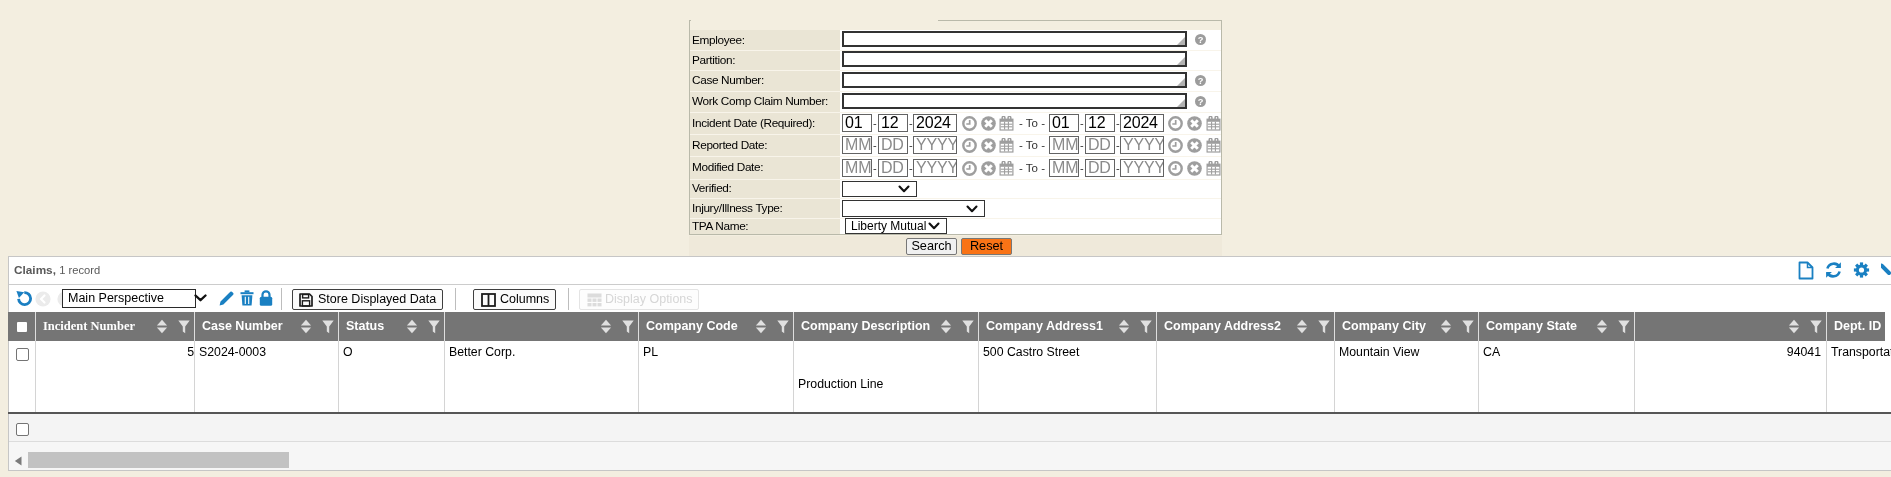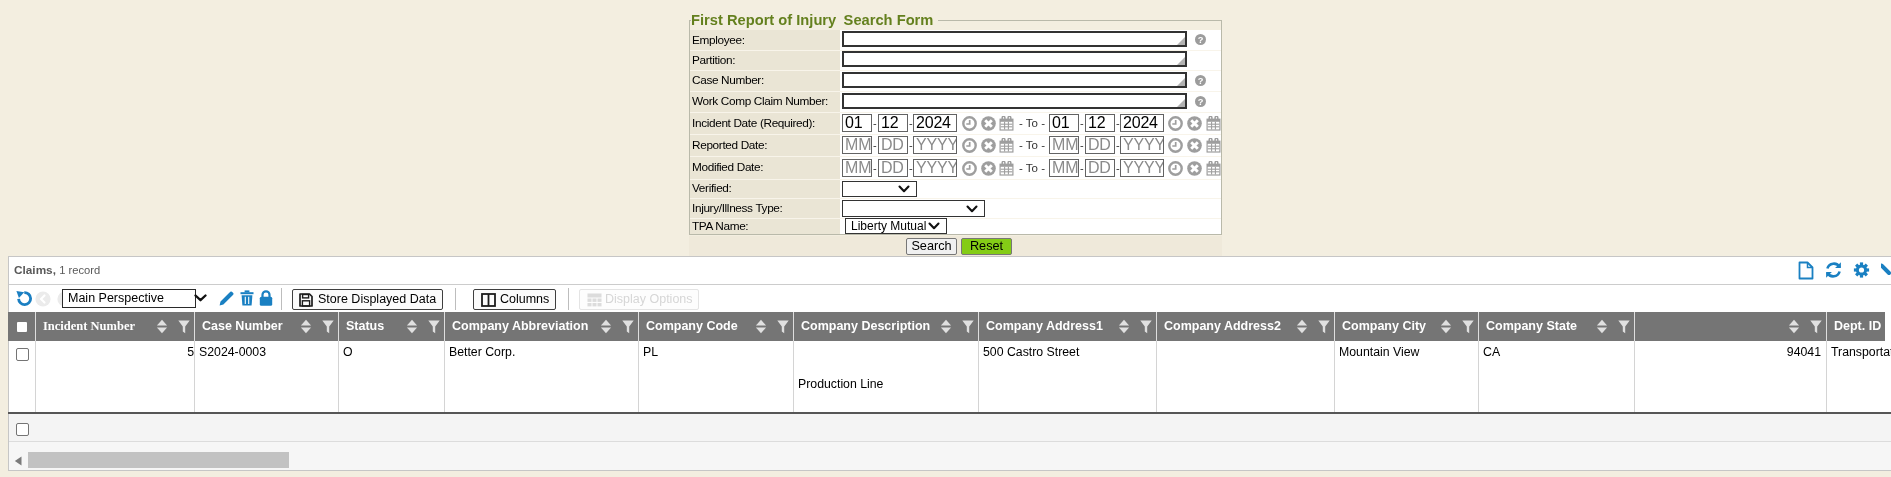--- a/index.html
+++ b/index.html
@@ -1,19 +1,18 @@
 <!DOCTYPE html>
 <html><head><meta charset="utf-8"><style>html,body{margin:0;padding:0;}body{font-family:"Liberation Sans",sans-serif;background:#f3eee0;}#pg{position:relative;width:1891px;height:477px;overflow:hidden;background:#f3eee0;font-family:"Liberation Sans",sans-serif;}</style></head><body>
 <div id="pg">
     <div style="position:absolute;left:689px;top:20px;width:533px;height:215px;border:1px solid #b9b9aa;box-sizing:border-box;"></div>
     <div style="position:absolute;left:690px;top:30px;width:150px;height:204px;background:#eae5d5;"></div>
     <div style="position:absolute;left:840px;top:30px;width:381px;height:204px;background:#fff;"></div>
     <div style="position:absolute;left:690px;top:21px;width:531px;height:9px;background:#f3eee0;"></div>
     <div style="position:absolute;left:691px;top:12px;width:247px;height:16px;background:#f3eee0;"></div>
-    <div style="position:absolute;left:691px;top:12px;font-size:14.7px;font-weight:bold;color:#64801e;white-space:nowrap;">First Report of Injury Search Form</div>
     <div style="position:absolute;left:690px;top:50px;width:531px;height:1px;background:#f8f4ea;"></div>
     <div style="position:absolute;left:690px;top:70px;width:531px;height:1px;background:#f8f4ea;"></div>
     <div style="position:absolute;left:690px;top:91px;width:531px;height:1px;background:#f8f4ea;"></div>
     <div style="position:absolute;left:690px;top:112px;width:531px;height:1px;background:#f8f4ea;"></div>
     <div style="position:absolute;left:690px;top:134px;width:531px;height:1px;background:#f8f4ea;"></div>
     <div style="position:absolute;left:690px;top:156px;width:531px;height:1px;background:#f8f4ea;"></div>
     <div style="position:absolute;left:690px;top:179px;width:531px;height:1px;background:#f8f4ea;"></div>
     <div style="position:absolute;left:690px;top:198px;width:531px;height:1px;background:#f8f4ea;"></div>
     <div style="position:absolute;left:690px;top:218px;width:531px;height:1px;background:#f8f4ea;"></div>
     <div style="position:absolute;left:692px;top:30px;height:20px;line-height:20px;font-size:11.8px;letter-spacing:-0.35px;color:#000;white-space:nowrap;">Employee:</div>
@@ -254,21 +253,21 @@
       </svg>
     </div>
     <div style="position:absolute;left:845px;top:218px;width:102px;height:16px;background:#fff;border:1px solid #333;box-sizing:border-box;font-size:12px;line-height:14px;color:#000;padding-left:5px;white-space:nowrap;">Liberty Mutual</div>
     <div style="position:absolute;left:928px;top:222px;width:12px;height:8px;">
       <svg width="12" height="8" viewBox="0 0 12 8" style="display:block">
         <path d="M1.5 1.5 L6.0 6.2 L10.5 1.5" fill="none" stroke="#111" stroke-width="2.1" stroke-linecap="round" stroke-linejoin="round"></path>
       </svg>
     </div>
     <div style="position:absolute;left:689px;top:236px;width:533px;height:20px;background:#efe9da;"></div>
     <div style="position:absolute;left:906px;top:238px;width:51px;height:17px;background:#f0f0f0;border:1.5px solid #777;border-radius:2px;box-sizing:border-box;font-size:12.7px;color:#000;text-align:center;line-height:14px;">Search</div>
-    <div style="position:absolute;left:961px;top:238px;width:51px;height:17px;background:#84cc16;border:1.5px solid #777;border-radius:2px;box-sizing:border-box;font-size:12.7px;color:#000;text-align:center;line-height:14px;">Reset</div>
+    <div style="position:absolute;left:961px;top:238px;width:51px;height:17px;background:#f97316;border:1.5px solid #777;border-radius:2px;box-sizing:border-box;font-size:12.7px;color:#000;text-align:center;line-height:14px;">Reset</div>
     <div style="position:absolute;left:8px;top:256px;width:1883px;height:215px;background:#fff;border:1px solid #c6c6c6;border-right:none;box-sizing:border-box;"></div>
     <div style="position:absolute;left:14px;top:257px;height:27px;line-height:27px;font-size:11.8px;color:#595959;white-space:nowrap;"><b>Claims,</b> <span style="font-size:11.2px;">1 record</span></div>
     <div style="position:absolute;left:9px;top:284px;width:1882px;height:1px;background:#cccccc;"></div>
     <div style="position:absolute;left:1798px;top:261px;width:16px;height:19px;">
       <svg width="16" height="19" viewBox="0 0 16 19" style="display:block">
         <path d="M1.5 1.5 H9.5 L14.5 6.5 V17.5 H1.5 Z" fill="#fdfeff" stroke="#1a80c2" stroke-width="1.8" stroke-linejoin="round"></path>
         <path d="M9.5 1.5 V6.5 H14.5" fill="none" stroke="#1a80c2" stroke-width="1.5"></path>
       </svg>
     </div>
     <div style="position:absolute;left:1825px;top:261px;width:17px;height:18px;">
@@ -422,21 +421,20 @@
       <svg width="12" height="15" viewBox="0 0 12 15" style="display:block">
         <path d="M6 0.8 L11.1 6.5 H0.9 Z" fill="#e0e0e0"></path>
         <path d="M6 14.2 L11.1 8.5 H0.9 Z" fill="#e0e0e0"></path>
       </svg>
     </div>
     <div style="position:absolute;left:428px;top:320px;width:12px;height:14px;">
       <svg width="12" height="14" viewBox="0 0 12 14" style="display:block">
         <path d="M0.3 0.5 H11.7 L7.2 6.4 V13.2 L4.8 11.5 V6.4 Z" fill="#e0e0e0"></path>
       </svg>
     </div>
-    <div style="position:absolute;left:452px;top:312px;height:29px;line-height:29px;font-size:12.5px;font-weight:bold;color:#fff;white-space:nowrap;">Company Abbreviation</div>
     <div style="position:absolute;left:600px;top:319px;width:12px;height:15px;">
       <svg width="12" height="15" viewBox="0 0 12 15" style="display:block">
         <path d="M6 0.8 L11.1 6.5 H0.9 Z" fill="#e0e0e0"></path>
         <path d="M6 14.2 L11.1 8.5 H0.9 Z" fill="#e0e0e0"></path>
       </svg>
     </div>
     <div style="position:absolute;left:622px;top:320px;width:12px;height:14px;">
       <svg width="12" height="14" viewBox="0 0 12 14" style="display:block">
         <path d="M0.3 0.5 H11.7 L7.2 6.4 V13.2 L4.8 11.5 V6.4 Z" fill="#e0e0e0"></path>
       </svg>

